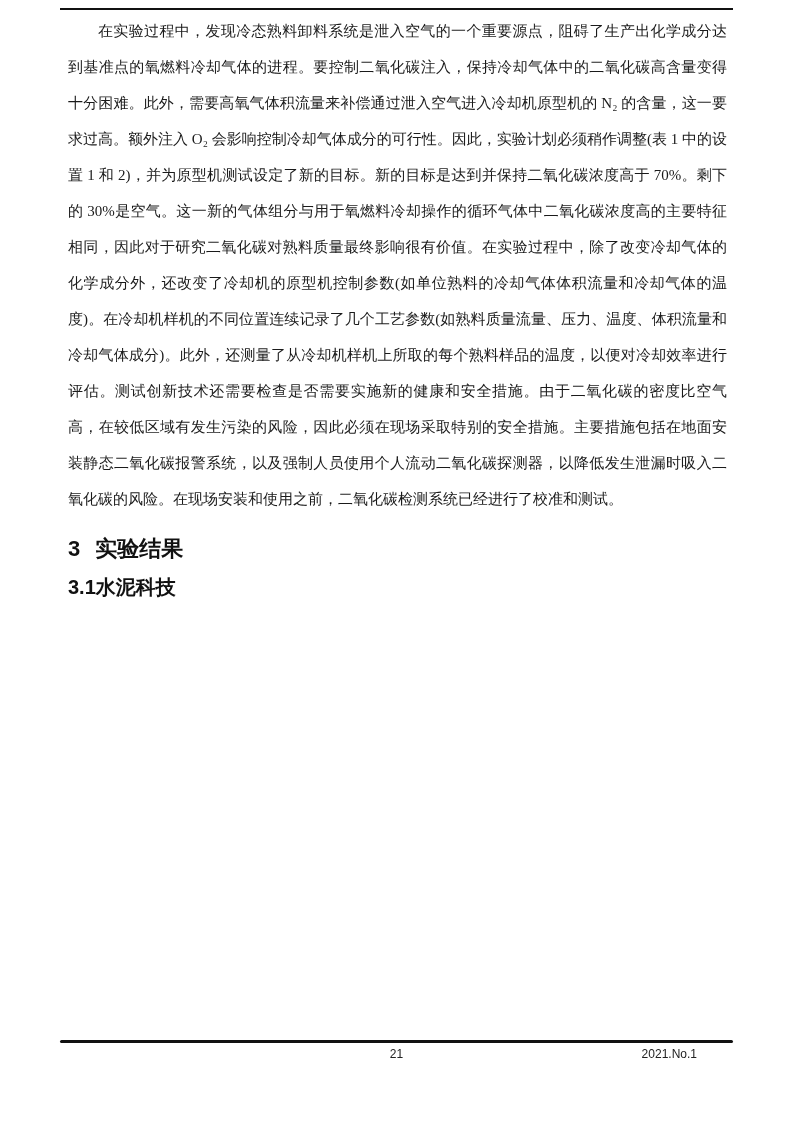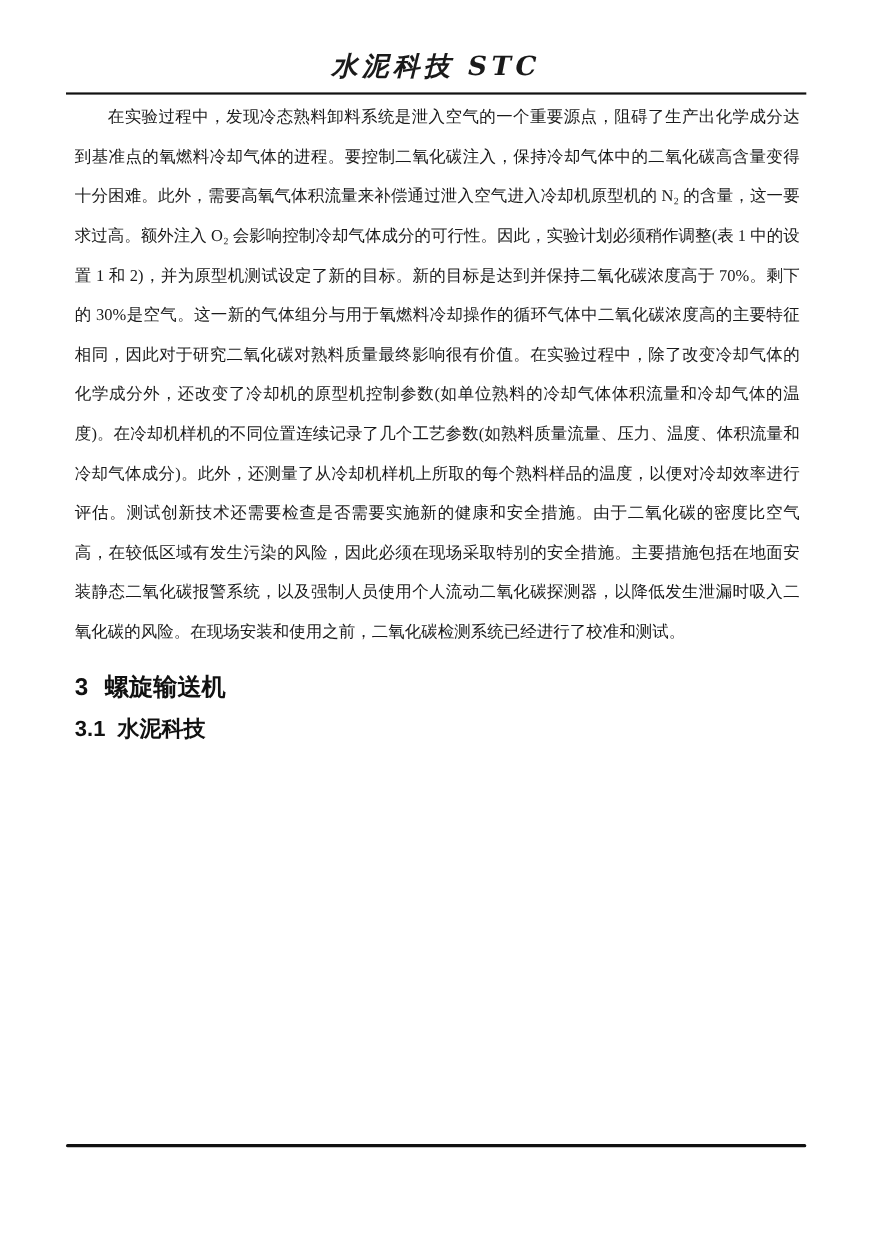--- a/index.html
+++ b/index.html
@@ -49,21 +49,21 @@
   }
   .sec-h2 .sec-num { margin-right: 15px; }
   .sec-h3 {
     margin-top: 10px;
     font-family: "Liberation Sans", "DejaVu Sans", sans-serif;
     font-weight: 700;
     font-size: 20px;
     line-height: 28px;
     color: #111111;
   }
-  .sec-h3 .sec-num { margin-right: 11px; }
+  .sec-h3 .sec-num { }
   .para-leak { margin-top: 4px; }
   .footer {
     position: absolute;
     left: 60px;
     right: 60px;
     top: 1040px;
   }
   .footer-rule {
     height: 3px;
     background: #111111;
@@ -82,37 +82,38 @@
     position: absolute;
     right: 36px;
     top: 0;
   }
 </style>
 </head>
 <body>
 
 <div class="page">
 
-  <div class="header">
-    <span class="header-title">水泥科技 STC</span>
-  </div>
   <div class="header-rule"></div>
 
   <div class="content">
 
     <p class="body-para para-intro">在实验过程中，发现冷态熟料卸料系统是泄入空气的一个重要源点，阻碍了生产出化学成分达到基准点的氧燃料冷却气体的进程。要控制二氧化碳注入，保持冷却气体中的二氧化碳高含量变得十分困难。此外，需要高氧气体积流量来补偿通过泄入空气进入冷却机原型机的 N₂ 的含量，这一要求过高。额外注入 O₂ 会影响控制冷却气体成分的可行性。因此，实验计划必须稍作调整(表 1 中的设置 1 和 2)，并为原型机测试设定了新的目标。新的目标是达到并保持二氧化碳浓度高于 70%。剩下的 30%是空气。这一新的气体组分与用于氧燃料冷却操作的循环气体中二氧化碳浓度高的主要特征相同，因此对于研究二氧化碳对熟料质量最终影响很有价值。在实验过程中，除了改变冷却气体的化学成分外，还改变了冷却机的原型机控制参数(如单位熟料的冷却气体体积流量和冷却气体的温度)。在冷却机样机的不同位置连续记录了几个工艺参数(如熟料质量流量、压力、温度、体积流量和冷却气体成分)。此外，还测量了从冷却机样机上所取的每个熟料样品的温度，以便对冷却效率进行评估。测试创新技术还需要检查是否需要实施新的健康和安全措施。由于二氧化碳的密度比空气高，在较低区域有发生污染的风险，因此必须在现场采取特别的安全措施。主要措施包括在地面安装静态二氧化碳报警系统，以及强制人员使用个人流动二氧化碳探测器，以降低发生泄漏时吸入二氧化碳的风险。在现场安装和使用之前，二氧化碳检测系统已经进行了校准和测试。</p>
 
     <h2 class="sec-h2">
-      <span class="sec-num">3</span><span>螺旋输送机</span>
+      <span class="sec-num">3</span><span>实验结果</span>
     </h2>
 
     <h3 class="sec-h3">
       <span class="sec-num">3.1</span><span>水泥科技</span>
     </h3>
 
 
   </div>
 
   <div class="footer">
     <div class="footer-rule"></div>
+    <div class="footer-row">
+      <span>21</span>
+      <span class="issue">2021.No.1</span>
+    </div>
   </div>
 
 </div>
 
 </body></html>

